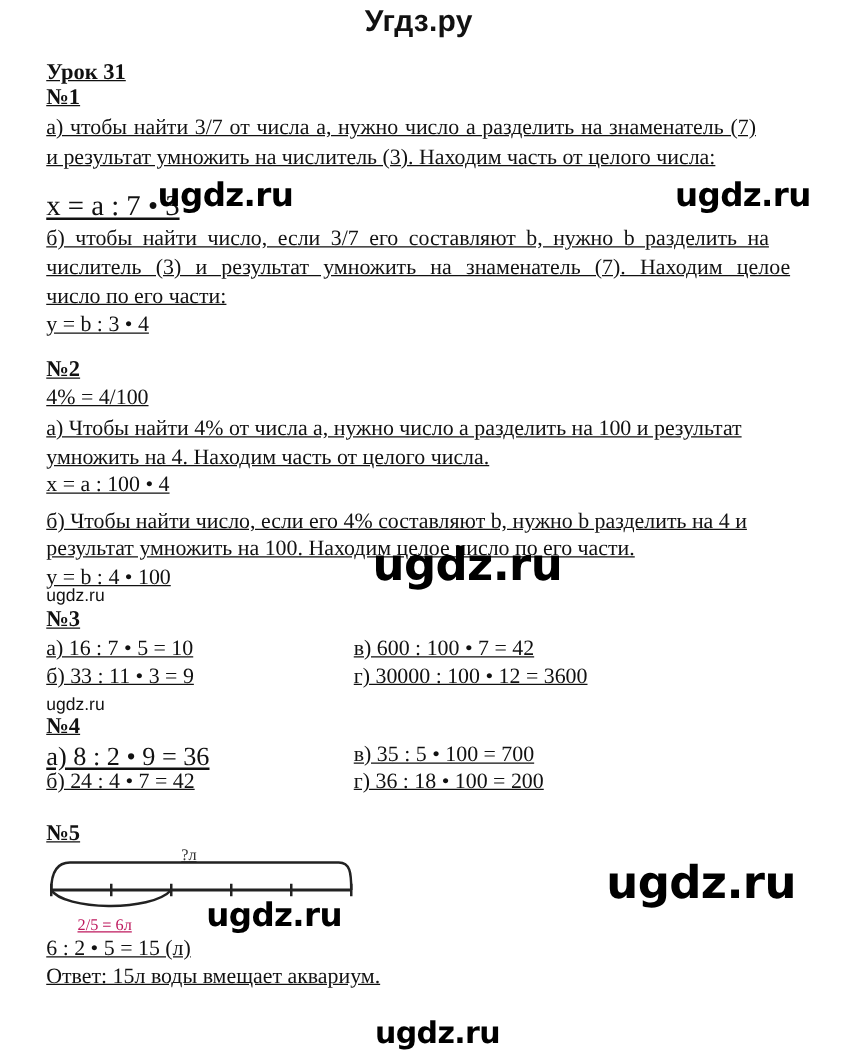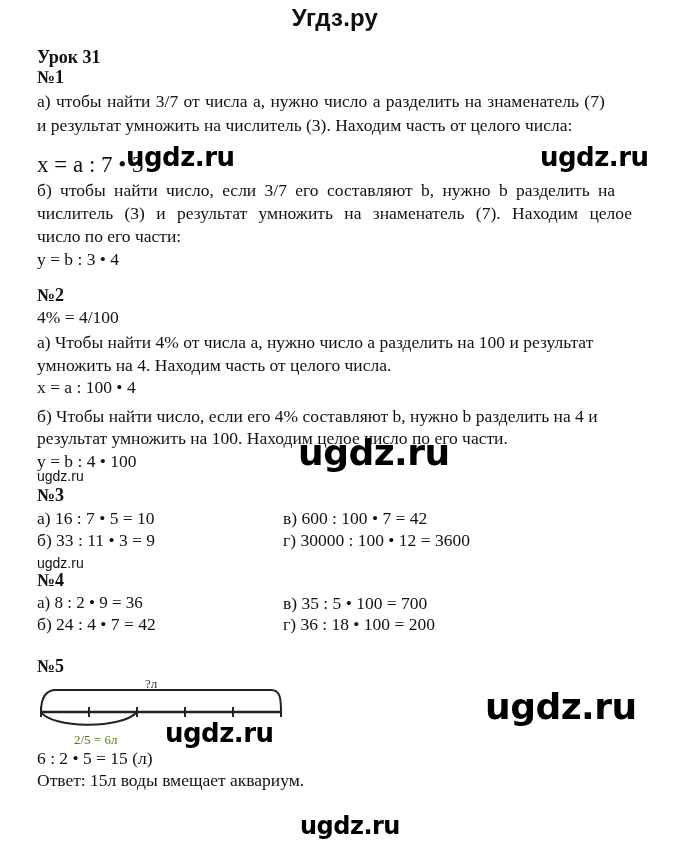--- a/index.html
+++ b/index.html
@@ -1,19 +1,19 @@
 <!DOCTYPE html>
 <html><head>
 <meta charset="utf-8">
 <style>
   html, body { margin:0; padding:0; background:#ffffff; }
   body { width:680px; height:842px; position:relative; overflow:hidden; color:#111; }
   .site-title { position:absolute; top:4px; left:0; width:670px; text-align:center;
     font-family:"Liberation Sans", sans-serif; font-weight:bold; font-size:24px; letter-spacing:0.2px; }
-  .abs { position:absolute; white-space:nowrap; }
+  .abs { position:absolute; white-space:nowrap;text-decoration:underline; }
   .h { font-weight:bold; }
   .wm { position:absolute; font-family:"DejaVu Sans", sans-serif; font-weight:bold; color:#000; white-space:nowrap; letter-spacing:-0.5px; }
   .wm-small { position:absolute; font-family:"Liberation Sans", sans-serif; font-size:14px; white-space:nowrap; }
   svg { position:absolute; }
 </style>
 </head>
 <body>
 
 <div class="site-title">Угдз.ру</div>
 
@@ -40,21 +40,21 @@
 
   <div class="wm-small" style="left:37px;top:468px;">ugdz.ru</div>
   <div class="abs h" style="left:37px;top:485px;font-family:'Liberation Serif',serif;font-size:18px;">№3</div>
   <div class="abs" style="left:37px;top:508px;font-family:'Liberation Serif',serif;font-size:17.5px;">а) 16 : 7 • 5 = 10</div>
   <div class="abs" style="left:37px;top:530px;font-family:'Liberation Serif',serif;font-size:17.5px;">б) 33 : 11 • 3 = 9</div>
   <div class="abs" style="left:283px;top:508px;font-family:'Liberation Serif',serif;font-size:17.5px;">в) 600 : 100 • 7 = 42</div>
   <div class="abs" style="left:283px;top:530px;font-family:'Liberation Serif',serif;font-size:17.5px;">г) 30000 : 100 • 12 = 3600</div>
 
   <div class="wm-small" style="left:37px;top:555px;">ugdz.ru</div>
   <div class="abs h" style="left:37px;top:570px;font-family:'Liberation Serif',serif;font-size:18px;">№4</div>
-  <div class="abs" style="left:37px;top:593px;font-family:'Liberation Serif',serif;font-size:17px;">а) 8 : 2 • 9 = 36</div>
+  <div class="abs" style="left:37px;top:593px;font-family:'Liberation Serif',serif;font-size:21px;">а) 8 : 2 • 9 = 36</div>
   <div class="abs" style="left:37px;top:614px;font-family:'Liberation Serif',serif;font-size:17.5px;text-align:right;">б) 24 : 4 • 7 = 42</div>
   <div class="abs" style="left:283px;top:593px;font-family:'Liberation Serif',serif;font-size:17.5px;">в) 35 : 5 • 100 = 700</div>
   <div class="abs" style="left:283px;top:614px;font-family:'Liberation Serif',serif;font-size:17.5px;">г) 36 : 18 • 100 = 200</div>
 
   <div class="abs h" style="left:37px;top:656px;font-family:'Liberation Serif',serif;font-size:18px;">№5</div>
   <div class="abs" style="left:145px;top:676px;font-family:'Liberation Serif',serif;font-size:13px;color:#333;">?л</div>
   <svg style="left:36px;top:684px;" width="250" height="50" viewBox="0 0 250 50">
 
     <path d="M5,28 C5,14 10,6 20,6 L235,6 C244,6 245,14 245,28" fill="none" stroke="#222" stroke-width="2"></path>
 
@@ -62,21 +62,21 @@
 
     <line x1="5" y1="23" x2="5" y2="33" stroke="#222" stroke-width="2"></line>
     <line x1="53" y1="23" x2="53" y2="33" stroke="#222" stroke-width="2"></line>
     <line x1="101" y1="23" x2="101" y2="33" stroke="#222" stroke-width="2"></line>
     <line x1="149" y1="23" x2="149" y2="33" stroke="#222" stroke-width="2"></line>
     <line x1="197" y1="23" x2="197" y2="33" stroke="#222" stroke-width="2"></line>
     <line x1="245" y1="23" x2="245" y2="33" stroke="#222" stroke-width="2"></line>
 
     <path d="M5,28 C15,44 85,46 101,28" fill="none" stroke="#222" stroke-width="2"></path>
   </svg>
-  <div class="abs" style="left:62px;top:732px;font-family:'Liberation Serif',serif;font-size:13px;color:#4d7c0f;margin-left:12px;">2/5 = 6л</div>
+  <div class="abs" style="left:62px;top:732px;font-family:'Liberation Serif',serif;font-size:13px;color:#be185d;">2/5 = 6л</div>
   <div class="abs" style="left:37px;top:748px;font-family:'Liberation Serif',serif;font-size:17.5px;">6 : 2 • 5 = 15 (л)</div>
   <div class="abs" style="left:37px;top:770px;font-family:'Liberation Serif',serif;font-size:17.5px;">Ответ: 15л воды вмещает аквариум.</div>
 </div>
 
 <div class="wm" style="left:126px;top:142px;font-size:26px;">ugdz.ru</div>
 <div class="wm" style="left:540px;top:142px;font-size:26px;">ugdz.ru</div>
 <div class="wm" style="left:298px;top:432px;font-size:36px;">ugdz.ru</div>
 <div class="wm" style="left:485px;top:686px;font-size:36px;">ugdz.ru</div>
 <div class="wm" style="left:165px;top:718px;font-size:26px;">ugdz.ru</div>
 <div class="wm" style="left:300px;top:812px;font-size:24px;">ugdz.ru</div>

